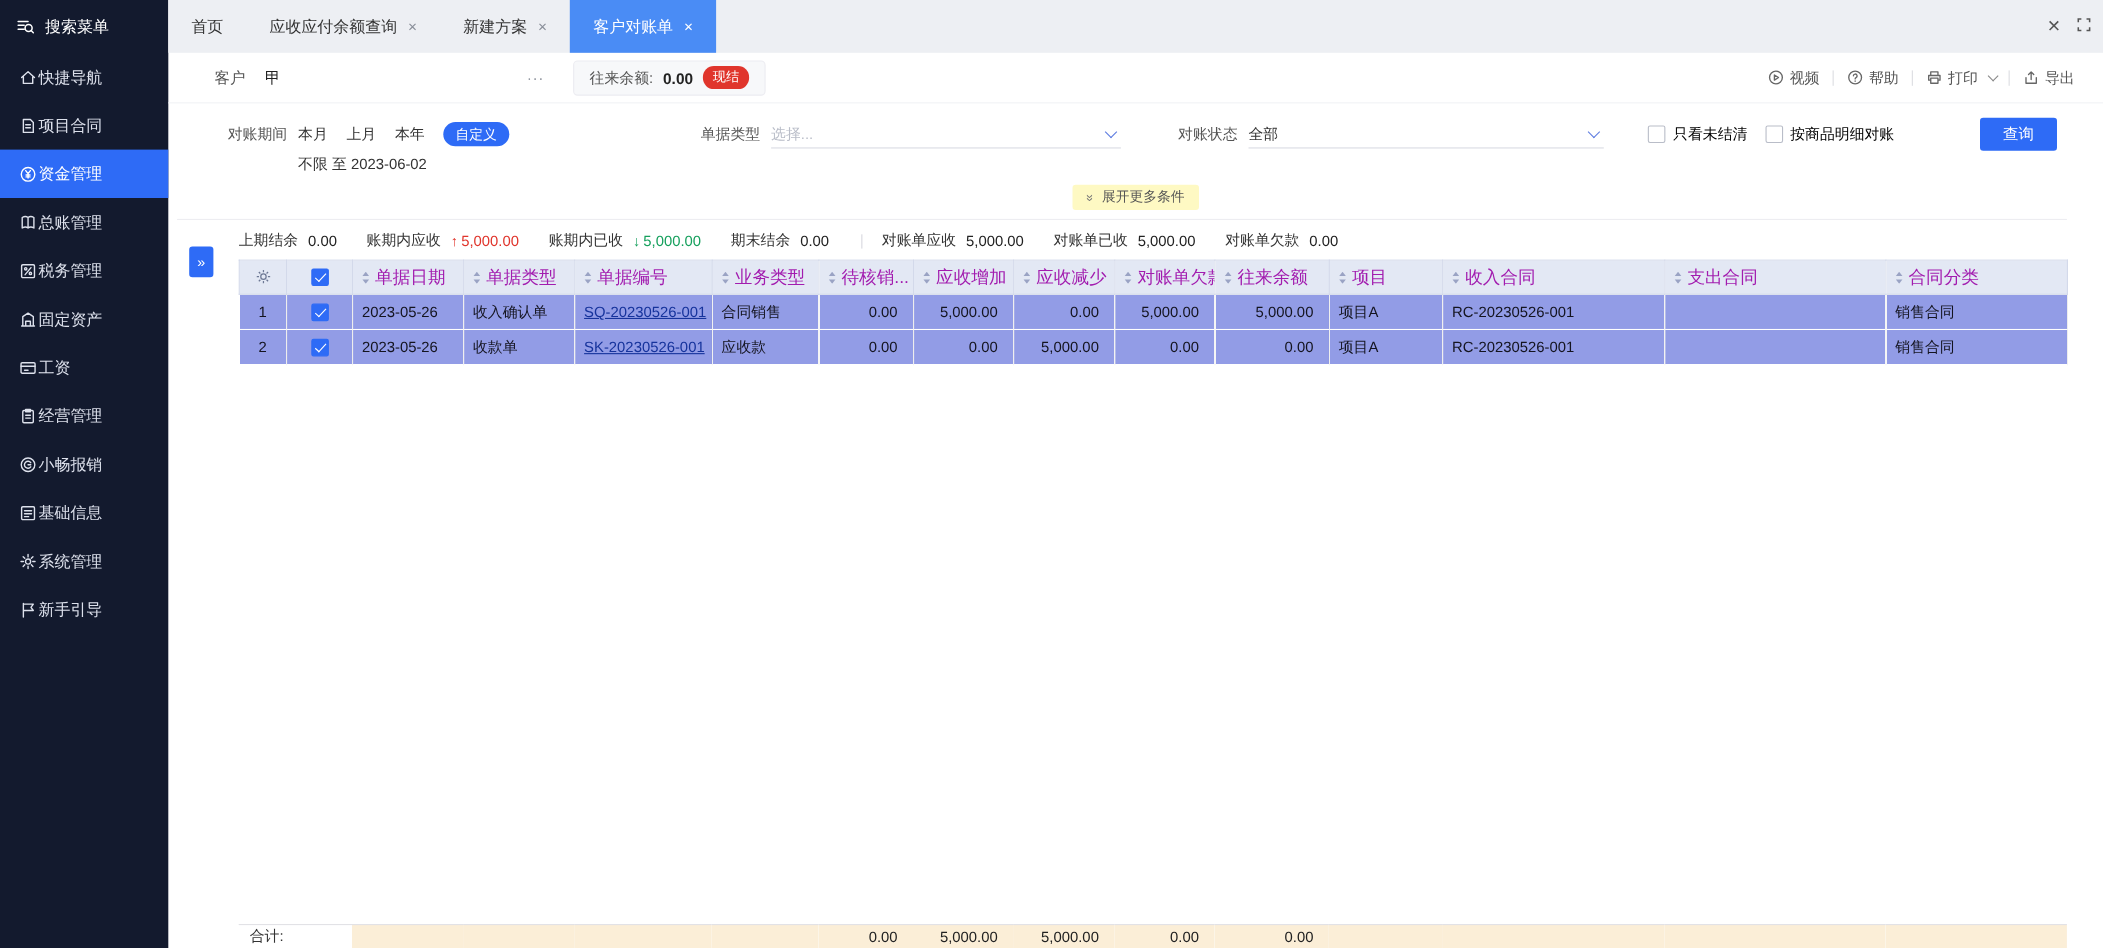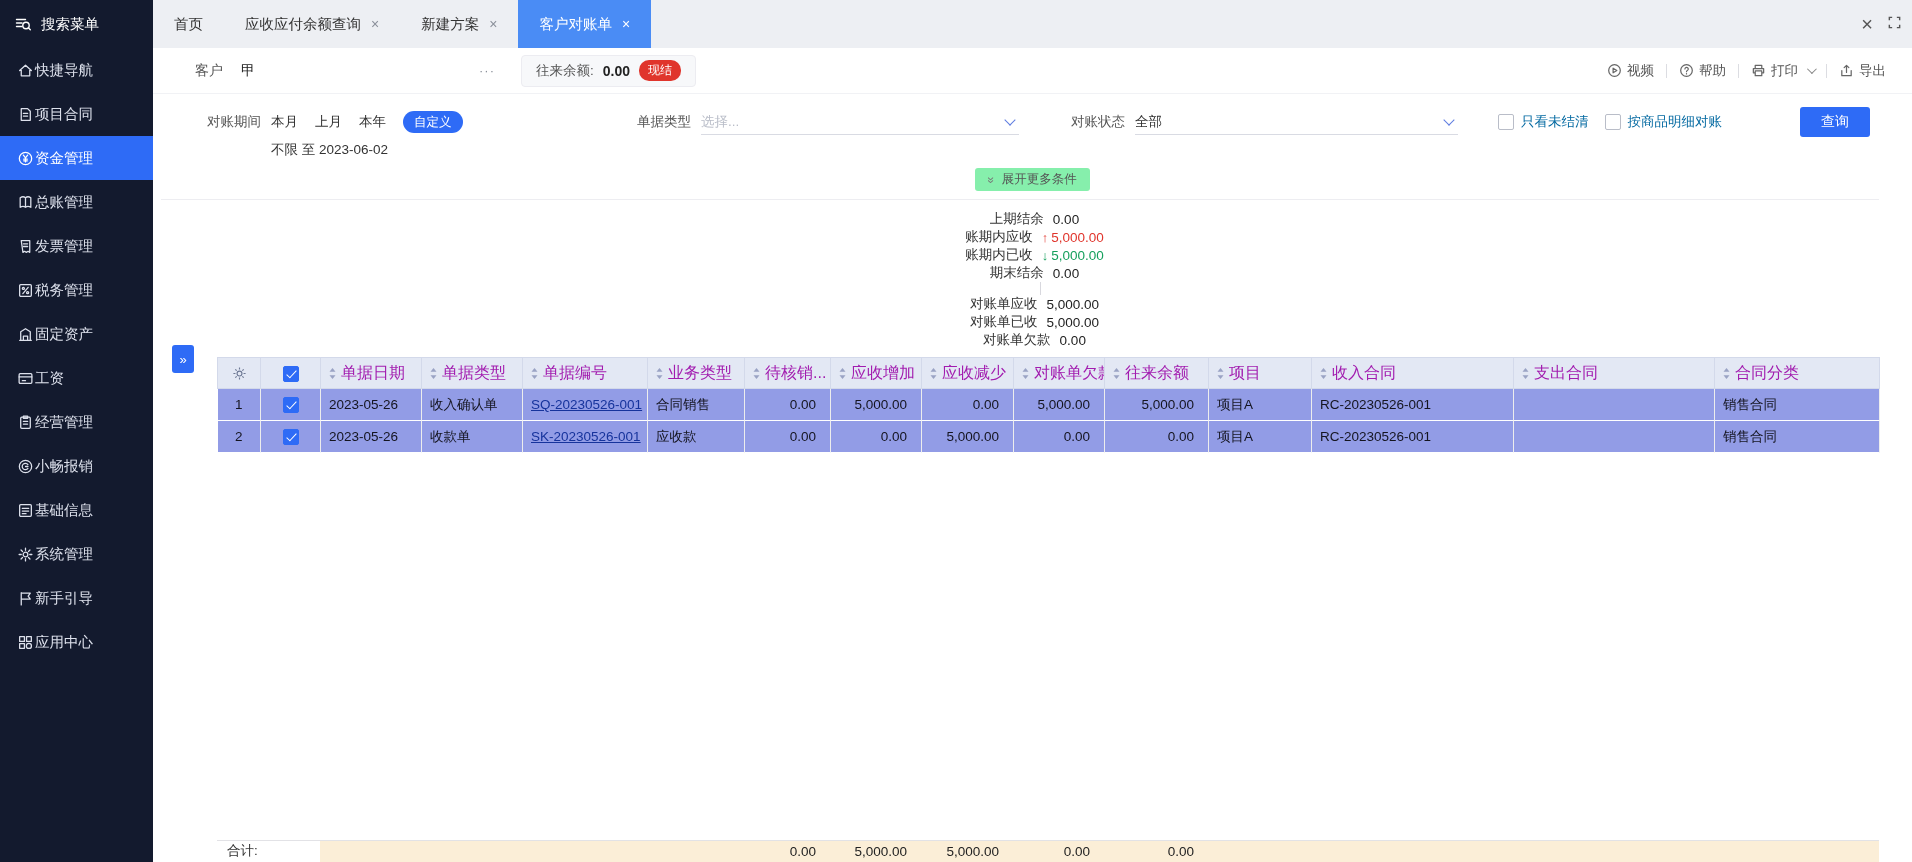--- a/index.html
+++ b/index.html
@@ -60,33 +60,33 @@
     font-size:13.5px; color:#333; cursor:pointer; }
   .f-select .ph { color:#b9bdc8; }
   .f-select .chev { position:absolute; right:5px; top:6px; width:8px; height:8px;
     border-right:1.6px solid #5e7ce0; border-bottom:1.6px solid #5e7ce0; transform:rotate(45deg); }
   .cb { width:16px; height:16px; flex:0 0 16px; display:inline-block; vertical-align:middle;
     border:1px solid #b9bdc8; border-radius:2px; background:#fff; position:relative; cursor:pointer; }
   .cb.checked { background:var(--accent-blue,#2e6bf6); border-color:var(--accent-blue,#2e6bf6); }
   .cb.checked::after { content:""; position:absolute; left:5px; top:1px; width:4px; height:9px;
     border-right:1.8px solid #fff; border-bottom:1.8px solid #fff; transform:rotate(43deg); }
   .f-check { display:flex; align-items:center; gap:7px; line-height:24px; margin-right:16px; cursor:pointer; }
-  .f-check span.cl { font-size:13.5px; color:#0369a1; }
+  .f-check span.cl { font-size:13.5px; color:#000000; }
   .query-btn { margin-left:auto; width:70px; height:30px; background:var(--accent-blue,#2e6bf6); color:#fff;
     border:none; border-radius:3px; font-size:14px; cursor:pointer; margin-top:-3px; font-family:inherit; }
 
   
   .expand-wrap { display:flex; justify-content:center; margin-top:9px; }
-  .expand-btn { display:flex; align-items:center; gap:7px; background:#86efac; border-radius:3px;
+  .expand-btn { display:flex; align-items:center; gap:7px; background:#fef9c3; border-radius:3px;
     padding:3px 13px; font-size:12.5px; color:#555; cursor:pointer; }
   .expand-btn .dchev { display:inline-block; transform:rotate(90deg); font-size:12px; color:#777; }
 
   
   .summary { margin:8px 33px 0 8px; border-top:1px solid #ededf1; padding:10px 0 8px 56px;
-    display:flex; align-items:center; font-size:13.5px; white-space:nowrap;flex-direction:column; }
+    display:flex; align-items:center; font-size:13.5px; white-space:nowrap; }
   .s-item { display:flex; align-items:center; margin-right:27px; }
   .s-label { color:#333; margin-right:9px; }
   .s-val { color:#222; }
   .s-val.red { color:var(--value-red,#e0352c); }
   .s-val.green { color:var(--value-green,#16a05d); }
   .arrow { font-size:13px; margin-right:3px; }
   .arrow.up { color:var(--value-red,#e0352c); }
   .arrow.down { color:var(--value-green,#16a05d); }
   .s-sep { width:1px; height:13px; background:#d8d8de; margin:0 18px 0 2px; }
 
@@ -151,27 +151,20 @@
         <span>资金管理</span>
       </div>
       <div class="sb-item">
         <svg viewBox="0 0 16 16">
             <path d="M8 3.5c-1.2-1-3.5-1-5 0v9c1.5-1 3.8-1 5 0 1.2-1 3.5-1 5 0v-9c-1.5-1-3.8-1-5 0zM8 3.5v9"></path>
           </svg>
         <span>总账管理</span>
       </div>
       <div class="sb-item">
         <svg viewBox="0 0 16 16">
-            <path d="M4 2.5h8v11l-1.6-1-1.6 1-1.6-1-1.6 1z"></path>
-            <path d="M6 5.5h4M6 8h4"></path>
-          </svg>
-        <span>发票管理</span>
-      </div>
-      <div class="sb-item">
-        <svg viewBox="0 0 16 16">
             <rect x="2.5" y="2.5" width="11" height="11" rx="1"></rect>
             <path d="M10.5 5l-5 6"></path>
             <circle cx="6" cy="6" r="1"></circle>
             <circle cx="10" cy="10" r="1"></circle>
           </svg>
         <span>税务管理</span>
       </div>
       <div class="sb-item">
         <svg viewBox="0 0 16 16">
             <path d="M2.5 13.5h11M3.5 13.5V5.5L8 2.5l4.5 3v8M6 13.5V9.5h4v4"></path>
@@ -211,29 +204,20 @@
             <circle cx="8" cy="8" r="2.2"></circle>
             <path d="M8 2v2M8 12v2M2 8h2M12 8h2M3.8 3.8l1.4 1.4M10.8 10.8l1.4 1.4M12.2 3.8l-1.4 1.4M5.2 10.8l-1.4 1.4"></path>
           </svg>
         <span>系统管理</span>
       </div>
       <div class="sb-item">
         <svg viewBox="0 0 16 16">
             <path d="M4 14V2.5M4 3h8.5l-2 2.75 2 2.75H4"></path>
           </svg>
         <span>新手引导</span>
-      </div>
-      <div class="sb-item">
-        <svg viewBox="0 0 16 16">
-            <rect x="2.5" y="2.5" width="4.5" height="4.5"></rect>
-            <rect x="9" y="2.5" width="4.5" height="4.5"></rect>
-            <rect x="2.5" y="9" width="4.5" height="4.5"></rect>
-            <circle cx="11.2" cy="11.2" r="2.4"></circle>
-          </svg>
-        <span>应用中心</span>
       </div>
     </nav>
   </aside>
 
   <div class="main">
 
     <div class="tabbar">
       <div class="tab">
         <span>首页</span>
       </div>

